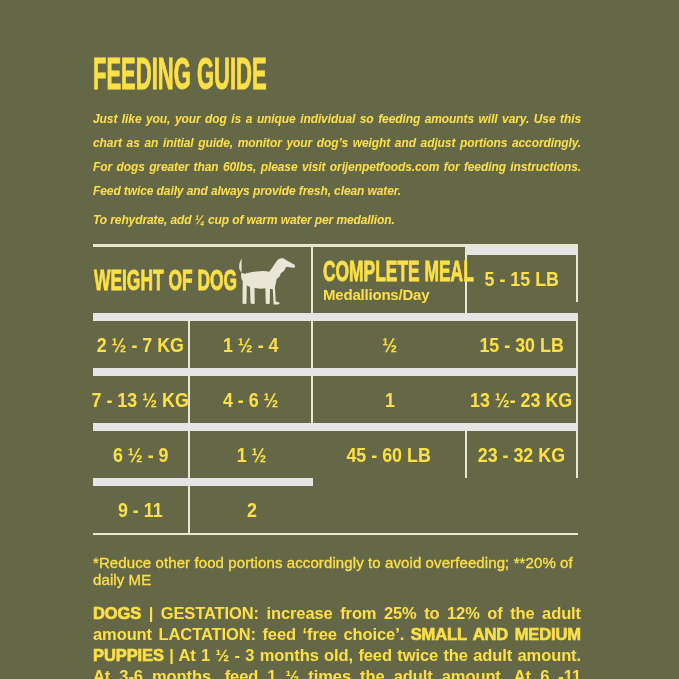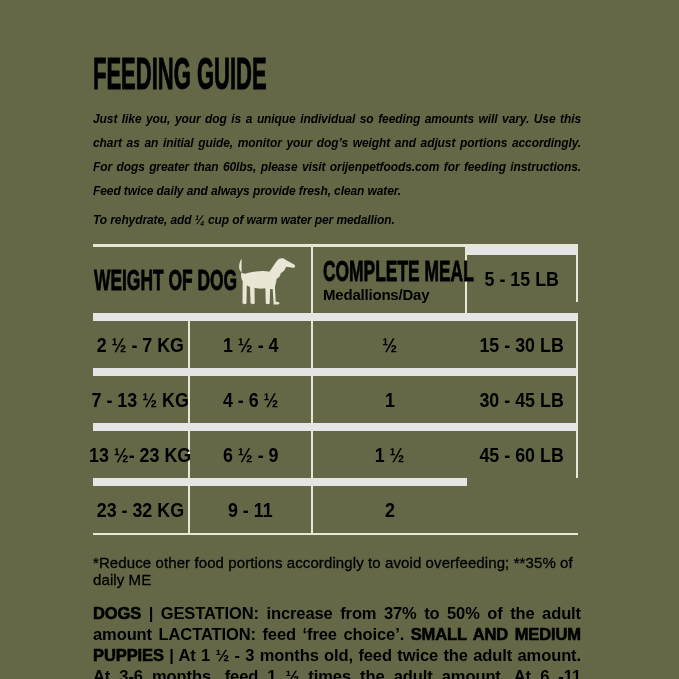--- a/index.html
+++ b/index.html
@@ -1,20 +1,20 @@
 <!DOCTYPE html>
 <html><head>
 <meta charset="utf-8">
 <style>
   html,body{margin:0;padding:0;background:#ffffff;}
   .canvas{
     position:relative;
     width:679px;height:679px;
     background:#656847;
-    color:#000000;
+    color:#fde047;
     font-family:"Liberation Sans",sans-serif;
     overflow:hidden;
   }
   .content{position:absolute;left:93px;top:0;width:488px;}
 
   .title{
     margin:54px 0 0 0;
     font-size:44px;line-height:40px;font-weight:bold;
     white-space:nowrap;
   }
@@ -167,23 +167,20 @@
           <span class="cell-val">7 - 13 ½ KG</span>
         </div>
       <div class="bc br">
           <span class="cell-val">4 - 6 ½</span>
         </div>
       <div class="bc">
           <span class="cell-val">1</span>
         </div>
 
       <div class="bc br">
-          <span class="cell-val">30 - 45 LB</span>
-        </div>
-      <div class="bc br">
           <span class="cell-val">13 ½- 23 KG</span>
         </div>
       <div class="bc br">
           <span class="cell-val">6 ½ - 9</span>
         </div>
       <div class="bc">
           <span class="cell-val">1 ½</span>
         </div>
 
       <div class="bc br">
@@ -194,18 +191,18 @@
         </div>
       <div class="bc br">
           <span class="cell-val">9 - 11</span>
         </div>
       <div class="bc">
           <span class="cell-val">2</span>
         </div>
 
     </div>
 
-    <p class="footnote">*Reduce other food portions accordingly to avoid overfeeding; **35% of daily ME</p>
-
-    <p class="care"><span class="heavy">DOGS</span><span> | GESTATION: increase from 37% to 50% of the adult amount LACTATION: feed ‘free choice’. </span><span class="heavy">SMALL AND MEDIUM PUPPIES</span><span> | At 1 ½ - 3 months old, feed twice the adult amount. At 3-6 months, feed 1 ½ times the adult amount. At 6 -11 months, feed 1 ¼ times the adult amount.</span></p>
+    <p class="footnote">*Reduce other food portions accordingly to avoid overfeeding; **20% of daily ME</p>
+
+    <p class="care"><span class="heavy">DOGS</span><span> | GESTATION: increase from 25% to 12% of the adult amount LACTATION: feed ‘free choice’. </span><span class="heavy">SMALL AND MEDIUM PUPPIES</span><span> | At 1 ½ - 3 months old, feed twice the adult amount. At 3-6 months, feed 1 ½ times the adult amount. At 6 -11 months, feed 1 ¼ times the adult amount.</span></p>
 
   </div>
 </div>
 
 </body></html>

